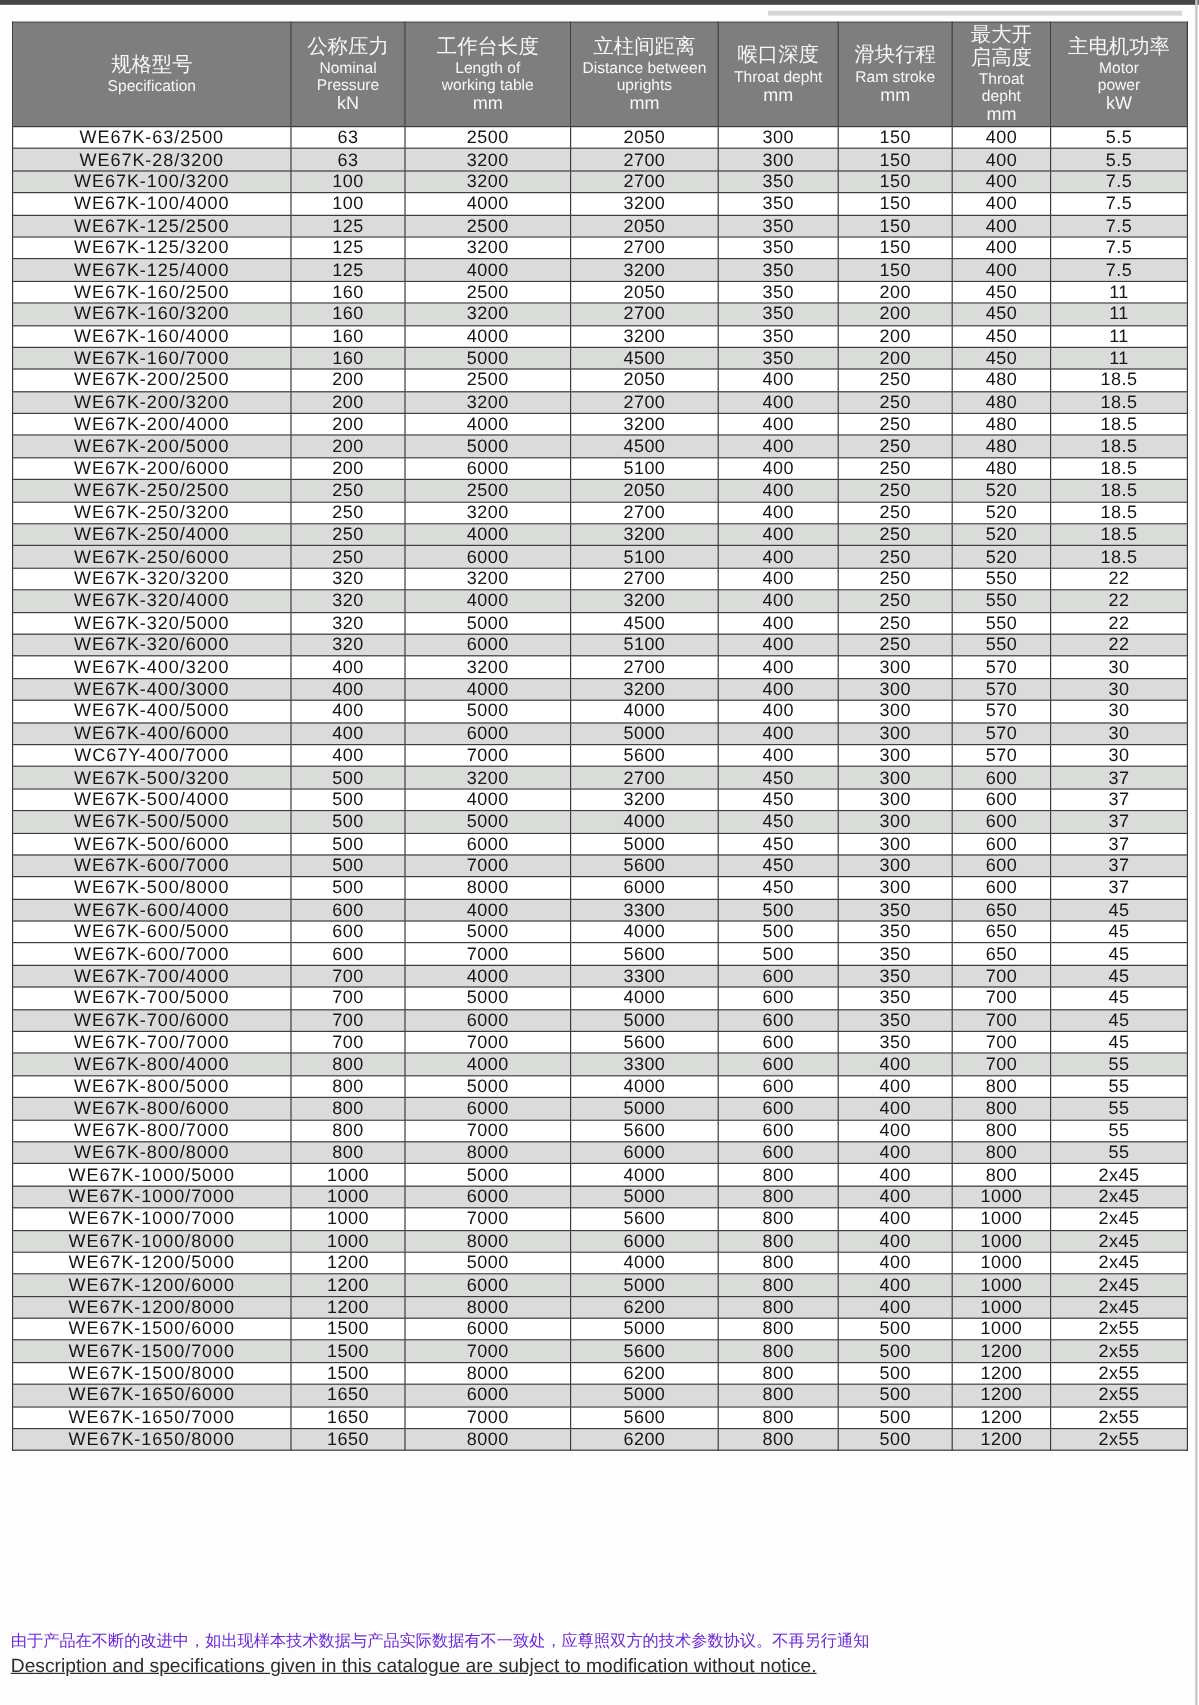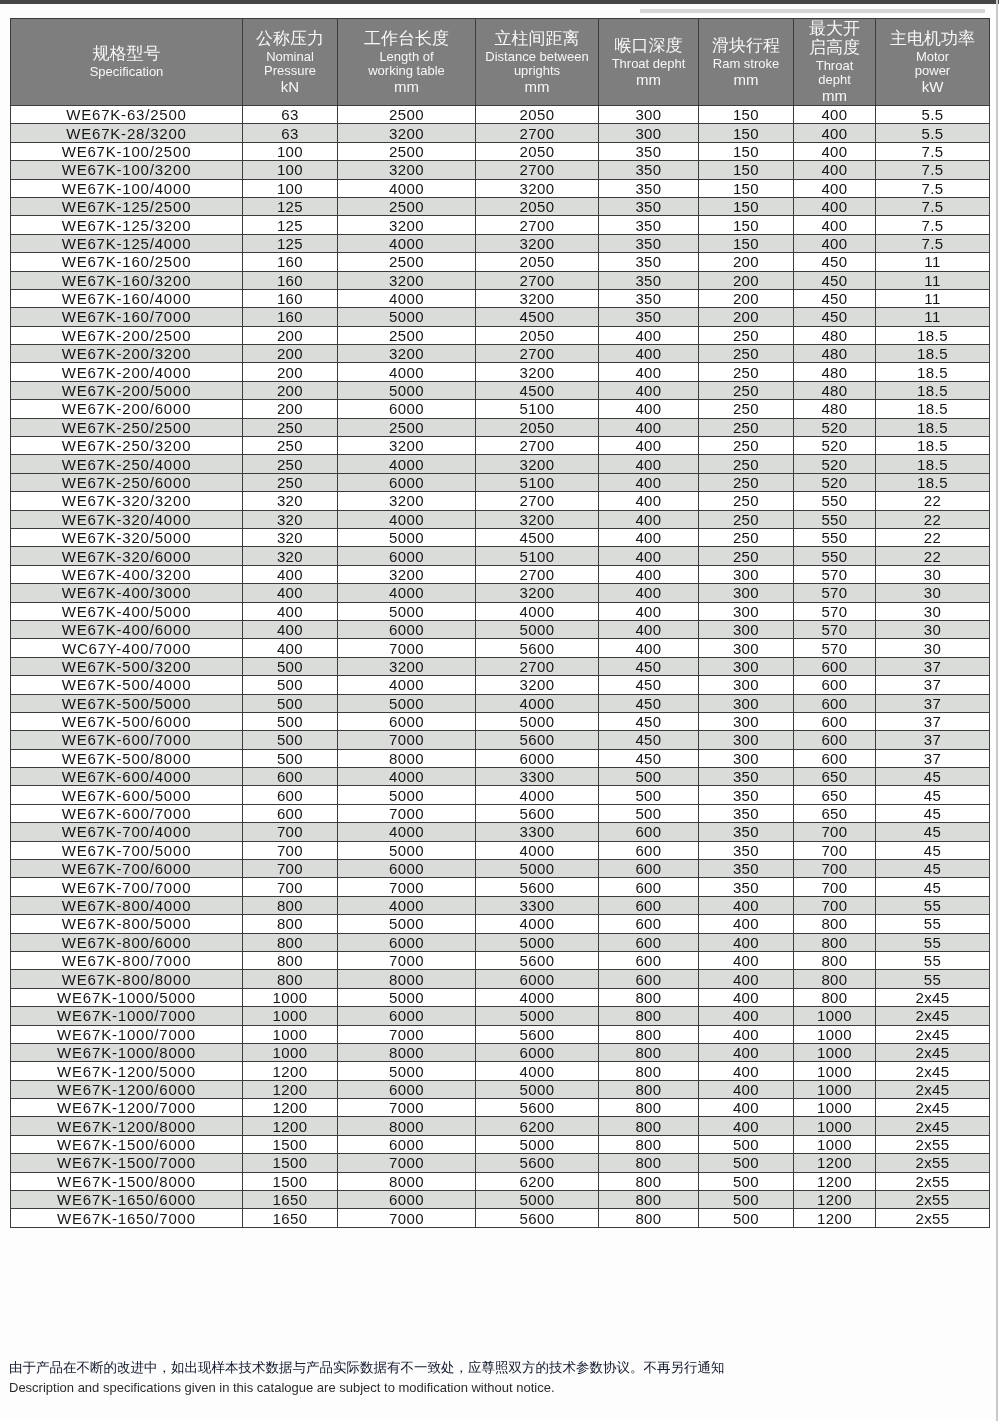--- a/index.html
+++ b/index.html
@@ -32,22 +32,22 @@
   tbody td {
     height:17.4px; text-align:center; vertical-align:middle;
     font-size:15px; line-height:1; color:#161616; letter-spacing:0.4px;
     background:#ffffff;
     border-top-width:2px; border-bottom-width:2px;
   }
   tbody tr.alt td { background:#dadcda; }
   tbody td.model { letter-spacing:0.8px; }
 
   .footer { position:absolute; left:9px; top:1359px; width:985px; }
-  .f-zh { font-size:13.5px; color:#0f172a; white-space:nowrap; }
-  .f-en { font-size:13px; color:#2b2b2b; margin-top:3px; }
+  .f-zh { font-size:13.5px; color:#6d28d9; white-space:nowrap; }
+  .f-en { font-size:16px; color:#2b2b2b; margin-top:3px;text-decoration:underline; }
 </style>
 </head>
 <body>
 
 <div class="page">
   <div class="top-bar"></div>
   <div class="top-strip-right"></div>
   <div class="right-edge"></div>
 
   <table class="spec">
@@ -125,30 +125,20 @@
         <tr class="alt">
           <td class="model">WE67K-28/3200</td>
           <td>63</td>
           <td>3200</td>
           <td>2700</td>
           <td>300</td>
           <td>150</td>
           <td>400</td>
           <td>5.5</td>
         </tr>
-        <tr>
-          <td class="model">WE67K-100/2500</td>
-          <td>100</td>
-          <td>2500</td>
-          <td>2050</td>
-          <td>350</td>
-          <td>150</td>
-          <td>400</td>
-          <td>7.5</td>
-        </tr>
         <tr class="alt">
           <td class="model">WE67K-100/3200</td>
           <td>100</td>
           <td>3200</td>
           <td>2700</td>
           <td>350</td>
           <td>150</td>
           <td>400</td>
           <td>7.5</td>
         </tr>
@@ -645,30 +635,20 @@
         <tr class="alt">
           <td class="model">WE67K-1200/6000</td>
           <td>1200</td>
           <td>6000</td>
           <td>5000</td>
           <td>800</td>
           <td>400</td>
           <td>1000</td>
           <td>2x45</td>
         </tr>
-        <tr>
-          <td class="model">WE67K-1200/7000</td>
-          <td>1200</td>
-          <td>7000</td>
-          <td>5600</td>
-          <td>800</td>
-          <td>400</td>
-          <td>1000</td>
-          <td>2x45</td>
-        </tr>
         <tr class="alt">
           <td class="model">WE67K-1200/8000</td>
           <td>1200</td>
           <td>8000</td>
           <td>6200</td>
           <td>800</td>
           <td>400</td>
           <td>1000</td>
           <td>2x45</td>
         </tr>
@@ -710,20 +690,30 @@
           <td>800</td>
           <td>500</td>
           <td>1200</td>
           <td>2x55</td>
         </tr>
         <tr>
           <td class="model">WE67K-1650/7000</td>
           <td>1650</td>
           <td>7000</td>
           <td>5600</td>
+          <td>800</td>
+          <td>500</td>
+          <td>1200</td>
+          <td>2x55</td>
+        </tr>
+        <tr class="alt">
+          <td class="model">WE67K-1650/8000</td>
+          <td>1650</td>
+          <td>8000</td>
+          <td>6200</td>
           <td>800</td>
           <td>500</td>
           <td>1200</td>
           <td>2x55</td>
         </tr>
       </tbody>
   </table>
 
   <div class="footer">
     <div class="f-zh">由于产品在不断的改进中，如出现样本技术数据与产品实际数据有不一致处，应尊照双方的技术参数协议。不再另行通知</div>

